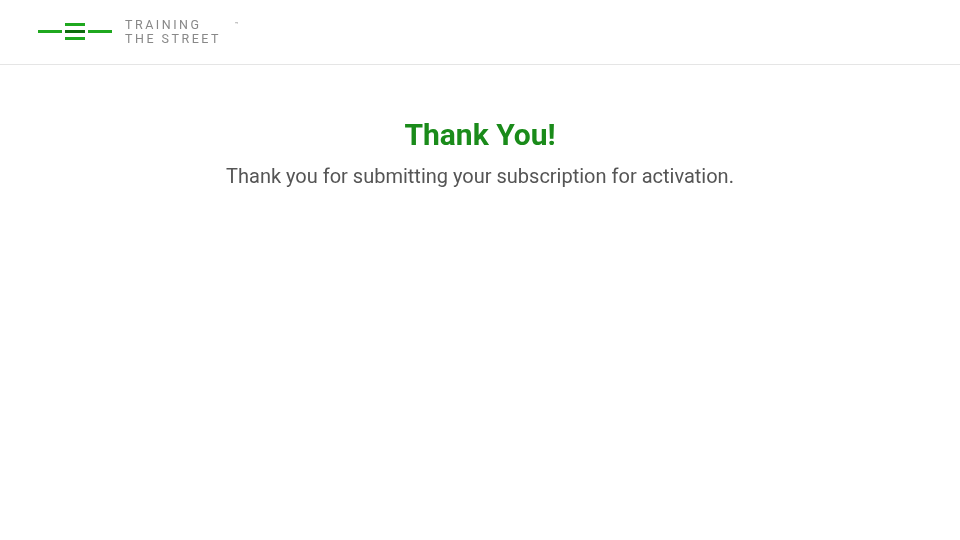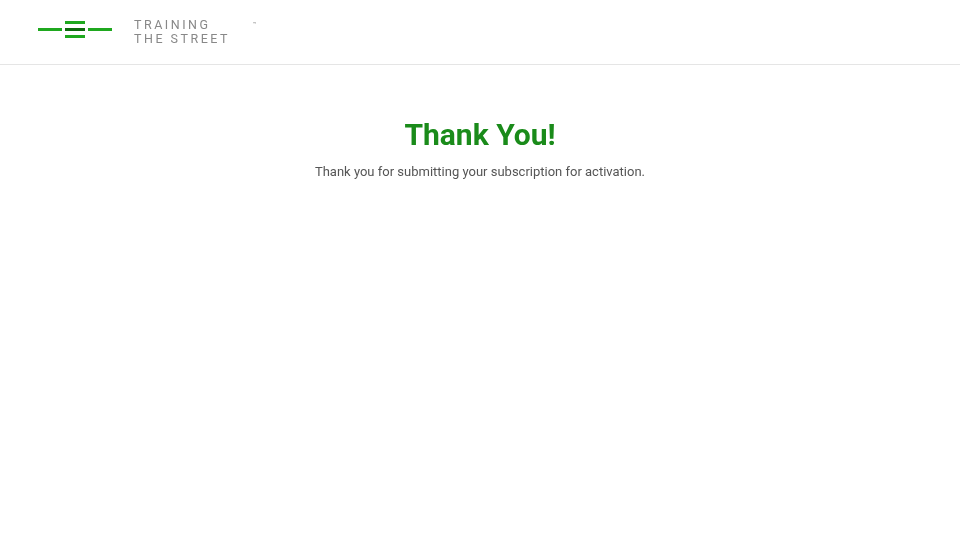--- a/index.html
+++ b/index.html
@@ -15,21 +15,22 @@
       overflow: hidden;
     }
     .header {
       display: flex;
       align-items: center;
       padding: 18px 38px;
       border-bottom: 1px solid #e5e5e5;
     }
     .logo {
       display: flex;
-      gap: 22px;
+      align-items: center;
+      gap: 13px;
     }
     .logo-mark {
       width: 74px;
       height: 24px;
       position: relative;
     }
     .logo-text {
       display: flex;
       flex-direction: column;
       line-height: 1.1;
@@ -51,21 +52,21 @@
       text-align: center;
       padding-top: 52px;
     }
     .heading {
       font-size: 30px;
       font-weight: 700;
       color: #1a8b1a;
       margin-bottom: 12px;
     }
     .subtext {
-      font-size: 13px;
+      font-size: 20px;
       color: #555555;
       font-weight: 400;
     }
   </style>
 </head>
 <body>
 
 <div class="header">
   <div class="logo">
     <div class="logo-mark">

